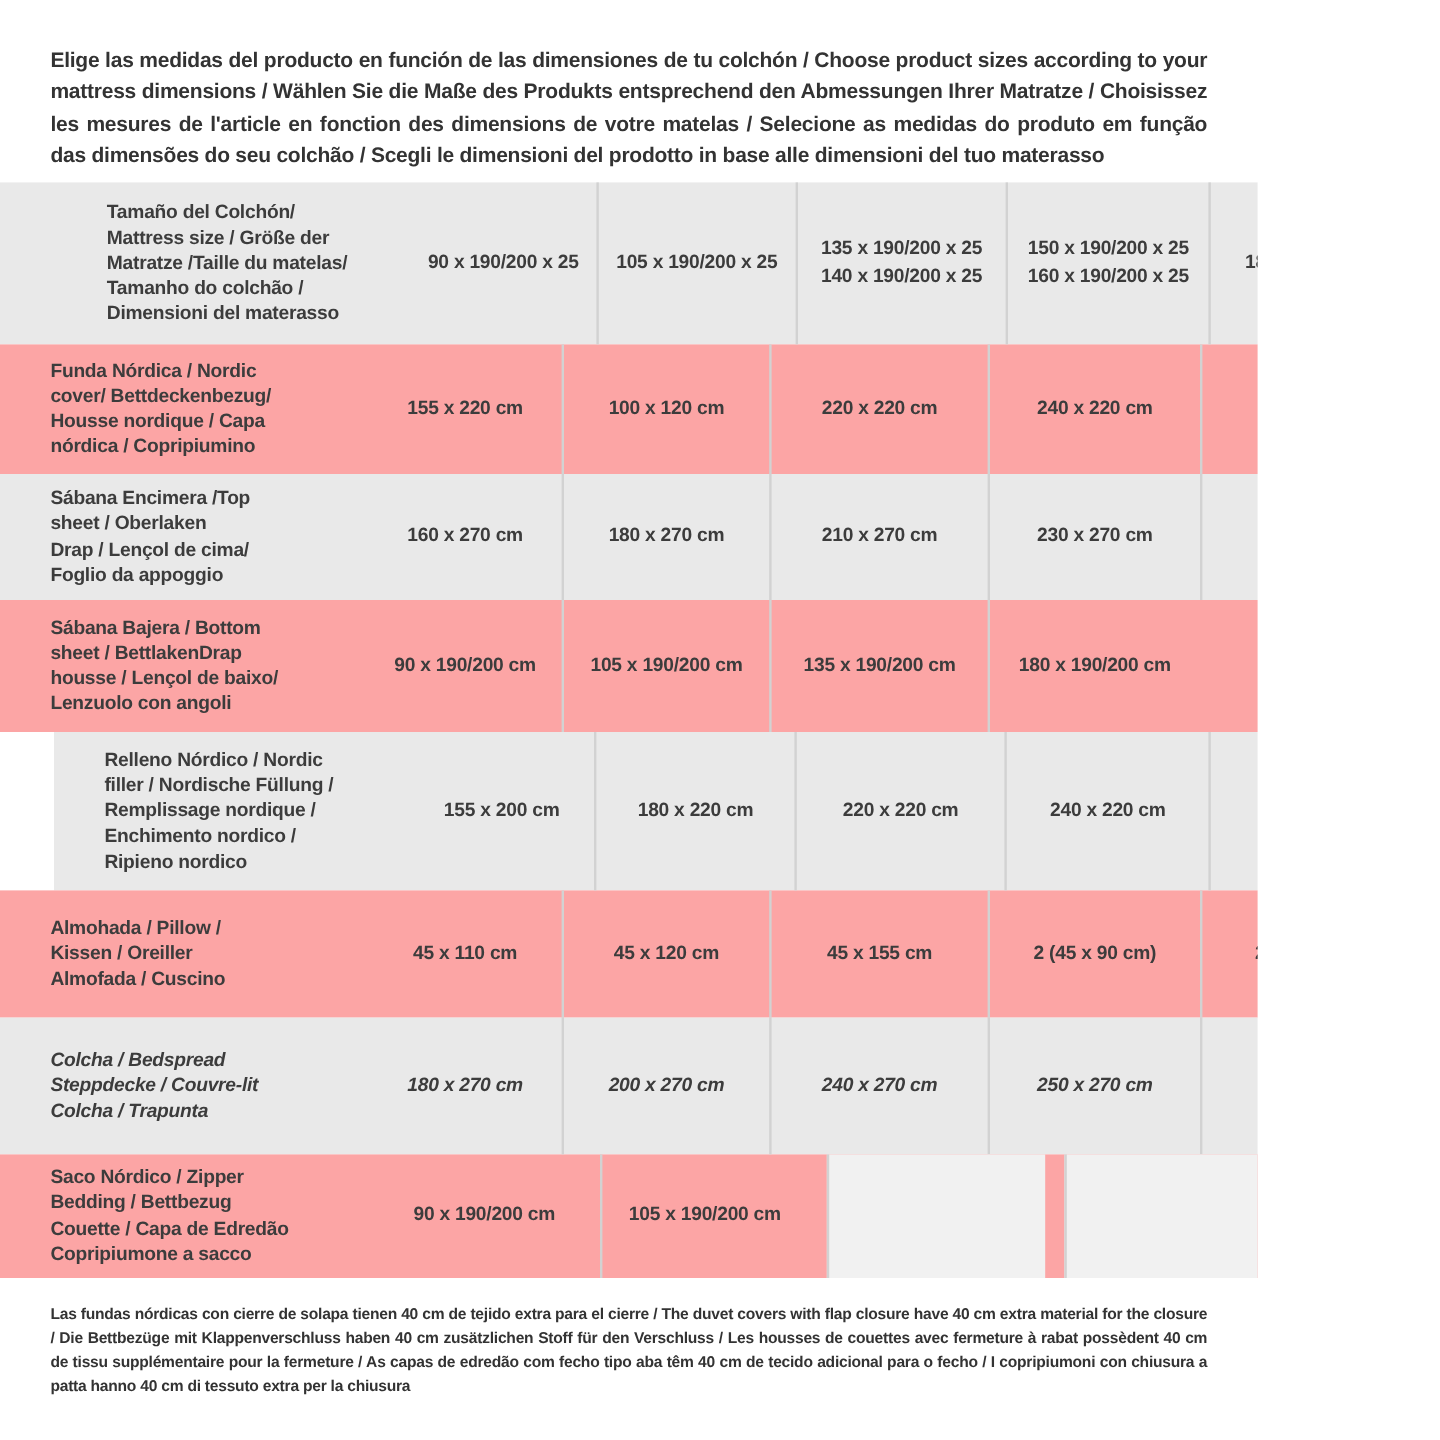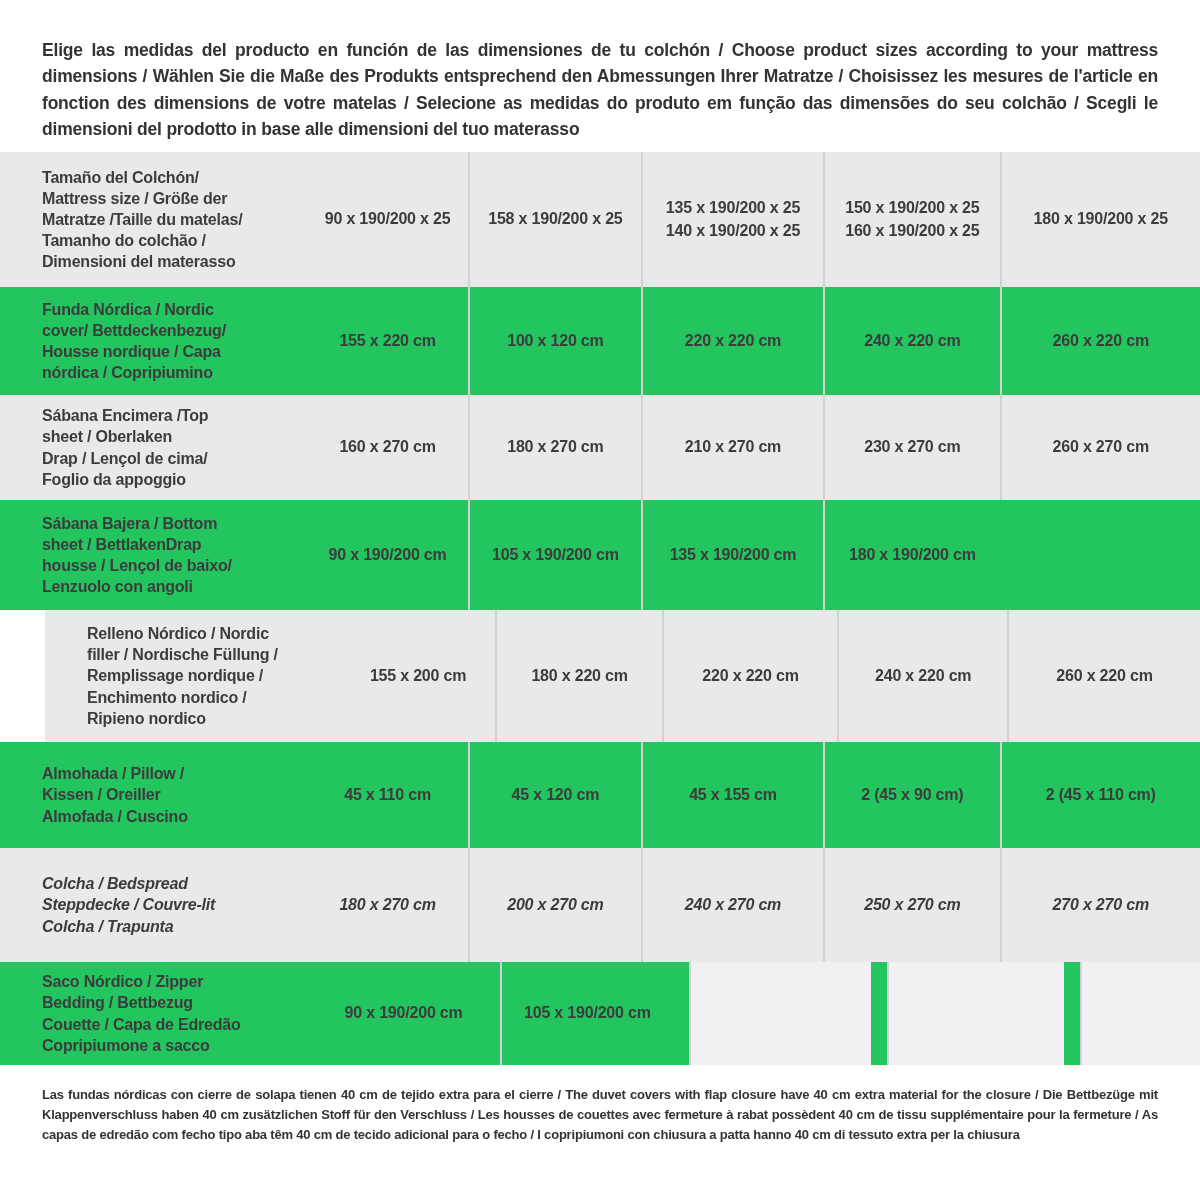--- a/index.html
+++ b/index.html
@@ -1,49 +1,49 @@
 <!DOCTYPE html>
 <html><head>
 <meta charset="utf-8">
 <style>
   html,body{margin:0;padding:0;background:#ffffff;}
   .page{
-    width:1200px;height:1200px;background:#ffffff;overflow:hidden;
+    width:1048px;height:1200px;background:#ffffff;overflow:hidden;
     font-family:"Liberation Sans", sans-serif;color:#3c3c3c;
     box-sizing:border-box;
   }
   .intro{
     box-sizing:border-box;
     height:152px;
     padding:37px 42px 0 42px;
     font-size:17.5px;font-weight:bold;line-height:1.5;
     text-align:justify;color:#333333;letter-spacing:-0.2px;
   }
   .size-table{width:1200px;}
   .trow{
     display:grid;
     grid-template-columns:25.6% 13.4% 14.4% 15.2% 14.7% 16.7%;
     align-items:stretch;
-    background:#22c55e;
+    background:#fca5a5;
   }
   .trow.gray{background:#e9e9e9;}
   .cell{
     display:flex;align-items:center;
     font-weight:bold;font-size:16px;letter-spacing:-0.2px;color:#3c3c3c;
   }
   .cell.label{
     padding-left:42px;box-sizing:border-box;
     line-height:1.32;white-space:pre-line;text-align:left;
   }
   .cell.val{
     justify-content:center;text-align:center;white-space:pre-line;line-height:1.4;
   }
   .trow .cell.val + .cell.val{border-left:2px solid #d2d2d2;}
   .trow .cell.val.muted{background:#f1f1f1;}
-  .h-header{min-height:135px;}
+  .h-header{min-height:135px;padding-left:47px;}
   .h-funda{min-height:108px;}
   .h-encimera{min-height:105px;}
   .h-bajera{min-height:110px;}
   .h-relleno{min-height:132px;margin-left:45px;}
   .h-almohada{min-height:106px;}
   .h-colcha{min-height:114px;font-style:italic;}
   .h-saco{min-height:103px;gap:16px;}
   .footnote{
     box-sizing:border-box;
     padding:20px 42px 0 42px;
@@ -60,21 +60,21 @@
 
   <div class="size-table">
 
     <div class="trow gray h-header">
       <div class="cell label">Tamaño del Colchón/
 Mattress size / Größe der
 Matratze /Taille du matelas/
 Tamanho do colchão /
 Dimensioni del materasso</div>
       <div class="cell val">90 x 190/200 x 25</div>
-      <div class="cell val">158 x 190/200 x 25</div>
+      <div class="cell val">105 x 190/200 x 25</div>
       <div class="cell val">135 x 190/200 x 25
 140 x 190/200 x 25</div>
       <div class="cell val">150 x 190/200 x 25
 160 x 190/200 x 25</div>
       <div class="cell val">180 x 190/200 x 25</div>
     </div>
 
     <div class="trow h-funda">
       <div class="cell label">Funda Nórdica /  Nordic
 cover/ Bettdeckenbezug/

